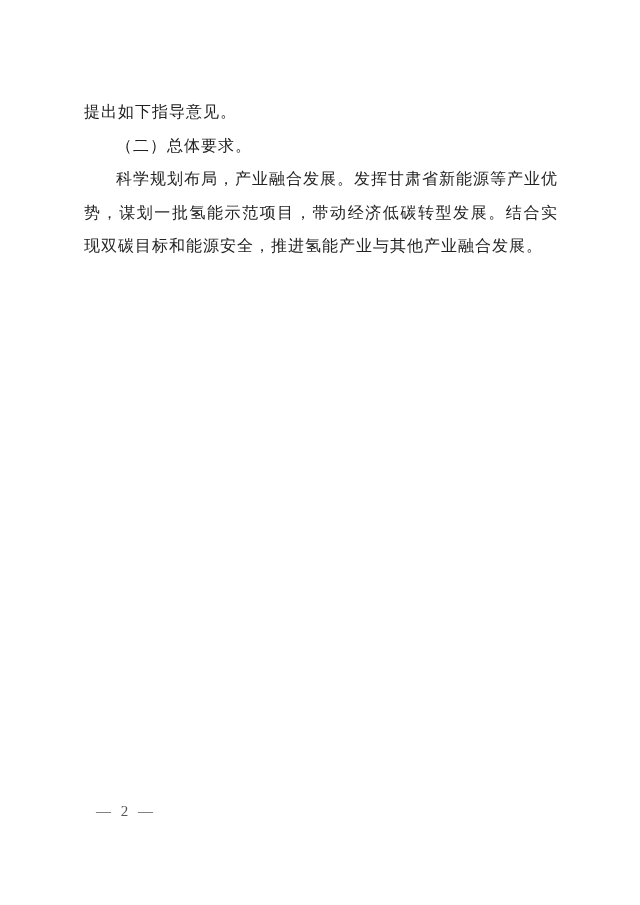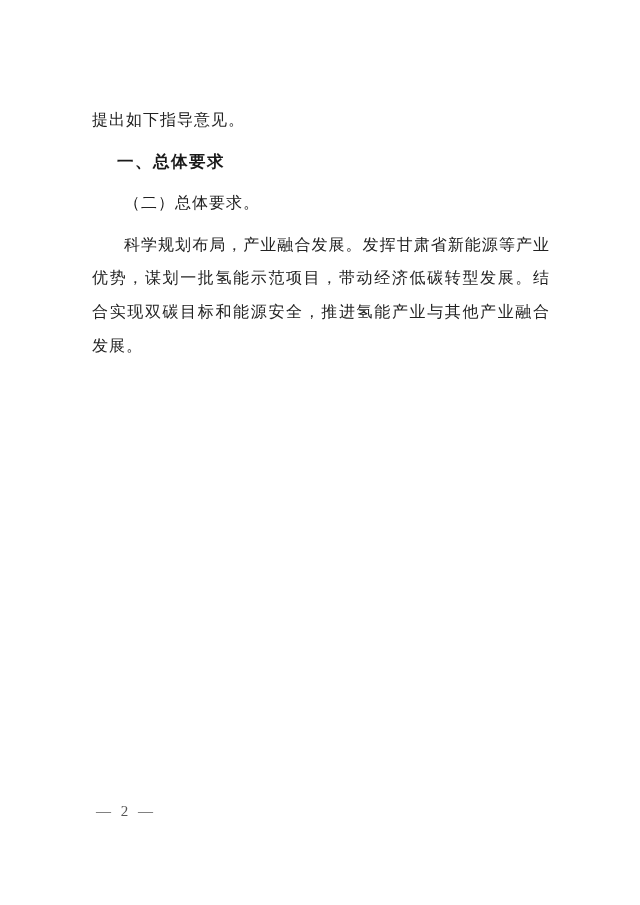--- a/index.html
+++ b/index.html
@@ -16,21 +16,21 @@
     font-family: "Liberation Serif", serif;
     color: #222222;
   }
   .content {
     position: absolute;
     left: 84px;
     top: 95px;
     width: 474px;
   }
   .para {
-    margin: 8px;
+    margin: 0;
     font-size: 16px;
     line-height: 33.6px;
     letter-spacing: 1px;
     text-align: justify;
     text-justify: inter-ideograph;
     text-indent: 2em;
     color: #222222;
   }
   .para.no-indent {
     text-indent: 0;
@@ -54,18 +54,17 @@
     color: #555555;
     font-family: "Liberation Serif", serif;
   }
 </style>
 </head>
 <body>
 
 <div class="page">
   <div class="content">
     <p class="para no-indent">提出如下指导意见。</p>
-    <h2 class="heading">一、总体要求</h2>
     <p class="para">（二）总体要求。</p>
     <p class="para">科学规划布局，产业融合发展。发挥甘肃省新能源等产业优势，谋划一批氢能示范项目，带动经济低碳转型发展。结合实现双碳目标和能源安全，推进氢能产业与其他产业融合发展。</p>
   </div>
   <div class="footer">— 2 —</div>
 </div>
 
 </body></html>

